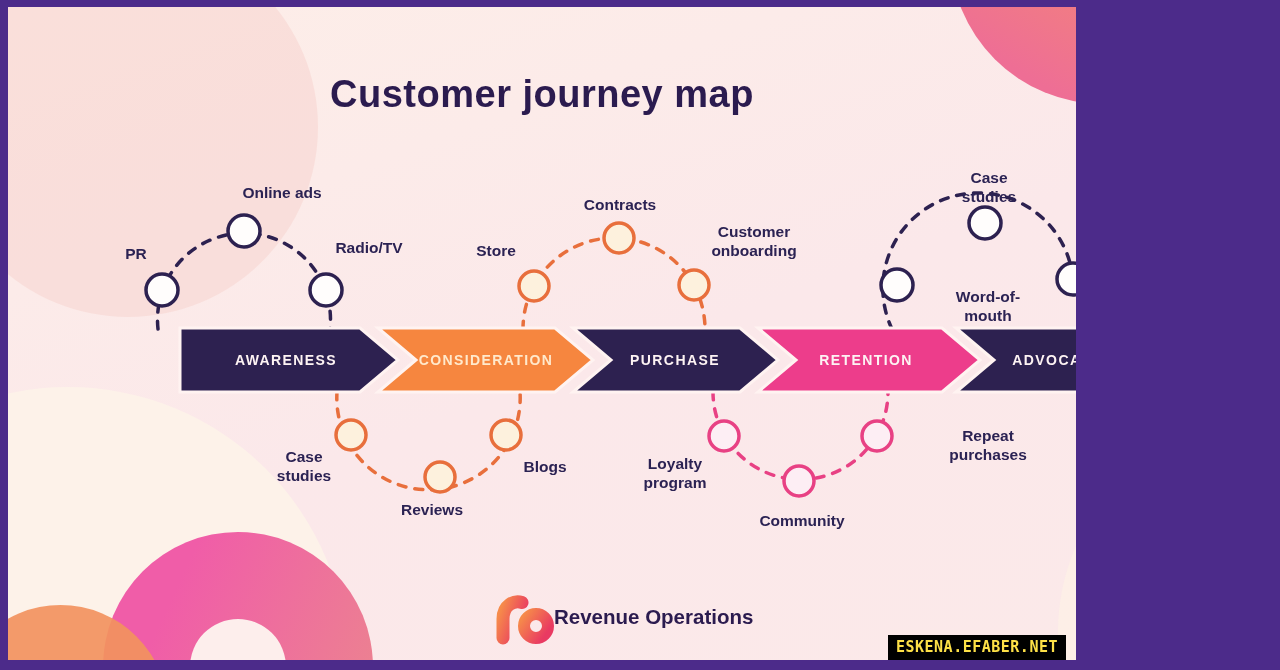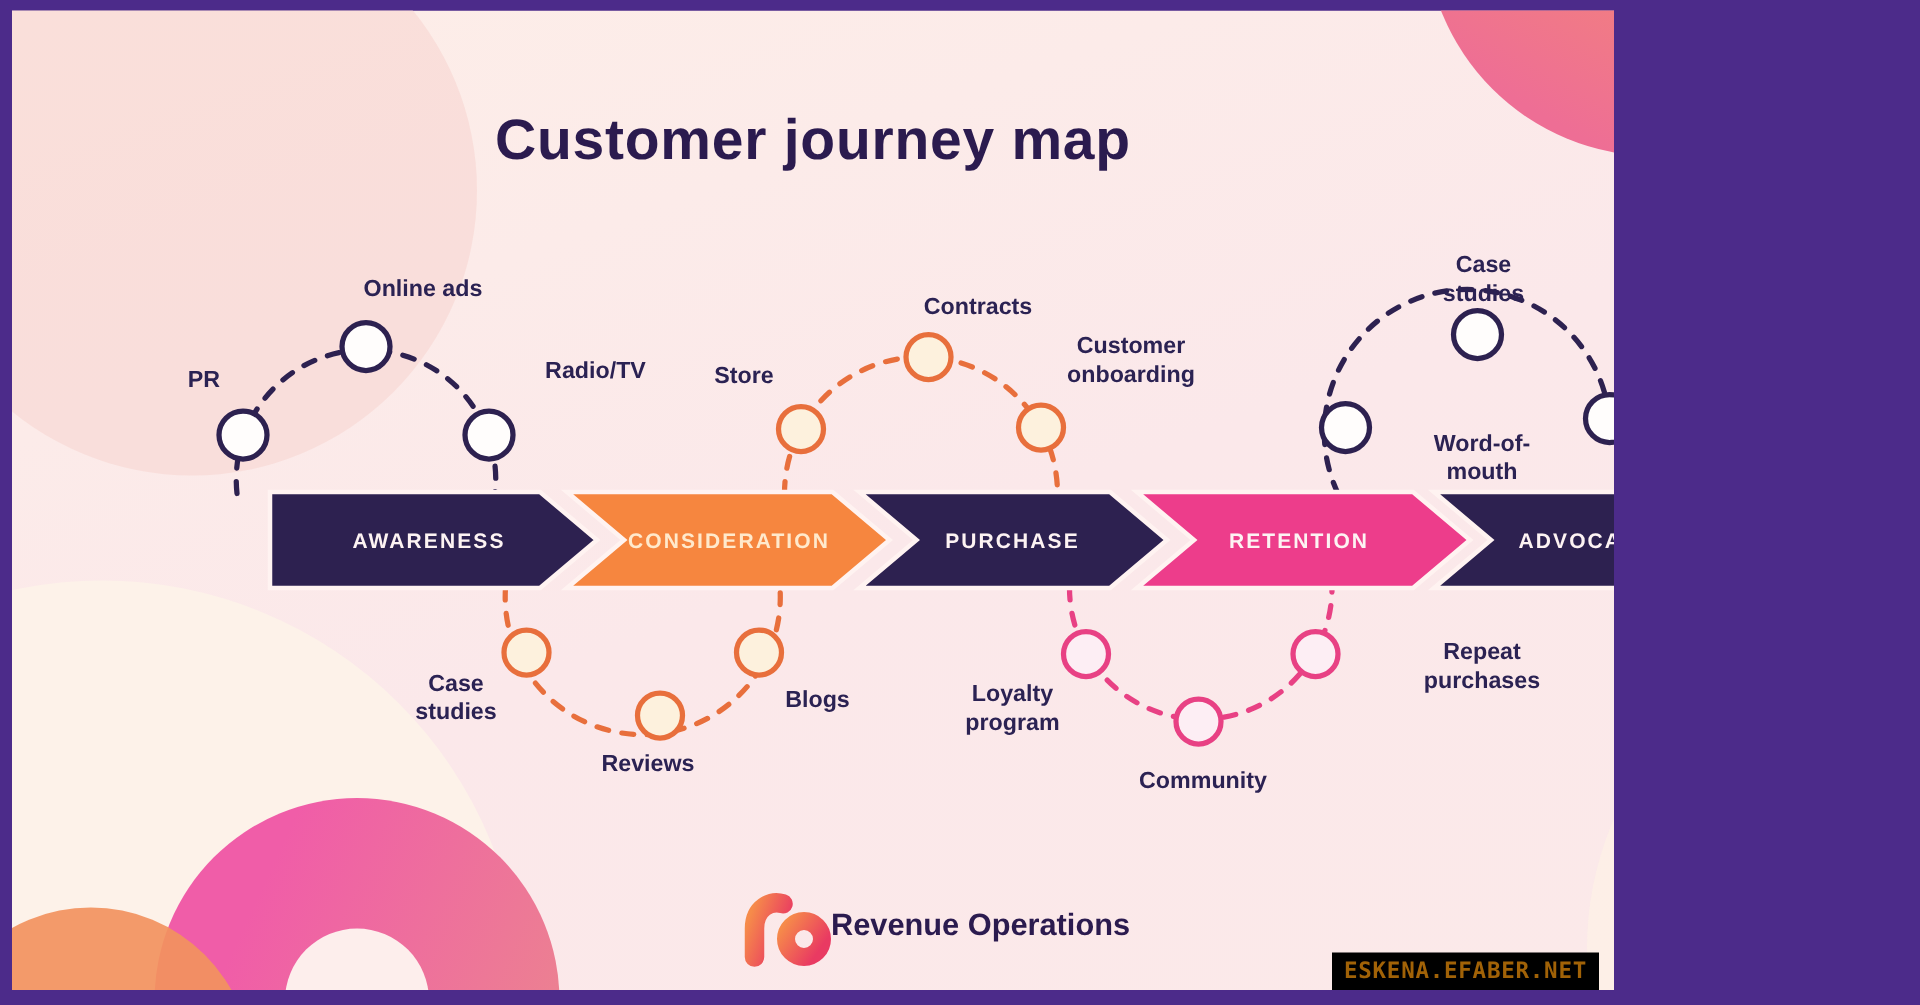--- a/index.html
+++ b/index.html
@@ -29,26 +29,26 @@
     font-family:"Liberation Sans",sans-serif;font-weight:bold;
     font-size:14px;letter-spacing:1.4px;text-anchor:middle;
   }
   .tp{
     position:absolute;transform:translate(-50%,-50%);
     text-align:center;font-weight:bold;font-size:15.5px;line-height:1.25;
     color:#2b2253;white-space:pre-line;
   }
   .tp-pr{left:128px;top:247px;}
   .tp-online-ads{left:230px;top:186px;margin-left:44px;}
-  .tp-radio-tv{left:361px;top:241px;margin-left:28px;}
+  .tp-radio-tv{left:361px;top:241px;}
   .tp-case-studies-1{left:296px;top:459px;}
   .tp-reviews{left:424px;top:503px;}
   .tp-blogs{left:537px;top:460px;}
   .tp-store{left:488px;top:244px;text-align:center;}
-  .tp-contracts{left:644px;top:198px;}
+  .tp-contracts{left:612px;top:198px;}
   .tp-customer-onboarding{left:746px;top:234px;}
   .tp-loyalty-program{left:667px;top:466px;}
   .tp-community{left:794px;top:514px;}
   .tp-repeat-purchases{left:980px;top:438px;}
   .tp-word-of-mouth{left:980px;top:299px;}
   .tp-case-studies-2{left:981px;top:180px;}
   .tp-reviews-testimonials{left:1148px;top:243px;}
 
   #logo{position:absolute;left:486px;top:582px;display:flex;align-items:center;}
   #logo .logo-text{font-size:20.5px;font-weight:bold;line-height:1.18;color:#2b1b4f;}
@@ -149,15 +149,15 @@
         </linearGradient>
       </defs>
       <path d="M9 49 V30 C9 16 20 11 28 13.5" fill="none" stroke="url(#lg)" stroke-width="13" stroke-linecap="round"></path>
       <circle cx="42" cy="37" r="12" fill="none" stroke="url(#lg)" stroke-width="12"></circle>
     </svg>
     <div class="logo-text">
       <div>Revenue Operations</div>
     </div>
   </div>
 
-  <div id="watermark" style="color:#a16207;background:#000000;">ESKENA.EFABER.NET</div>
+  <div id="watermark" style="color:#fde047;background:#000000;">ESKENA.EFABER.NET</div>
 
 </div>
 
 </body></html>

